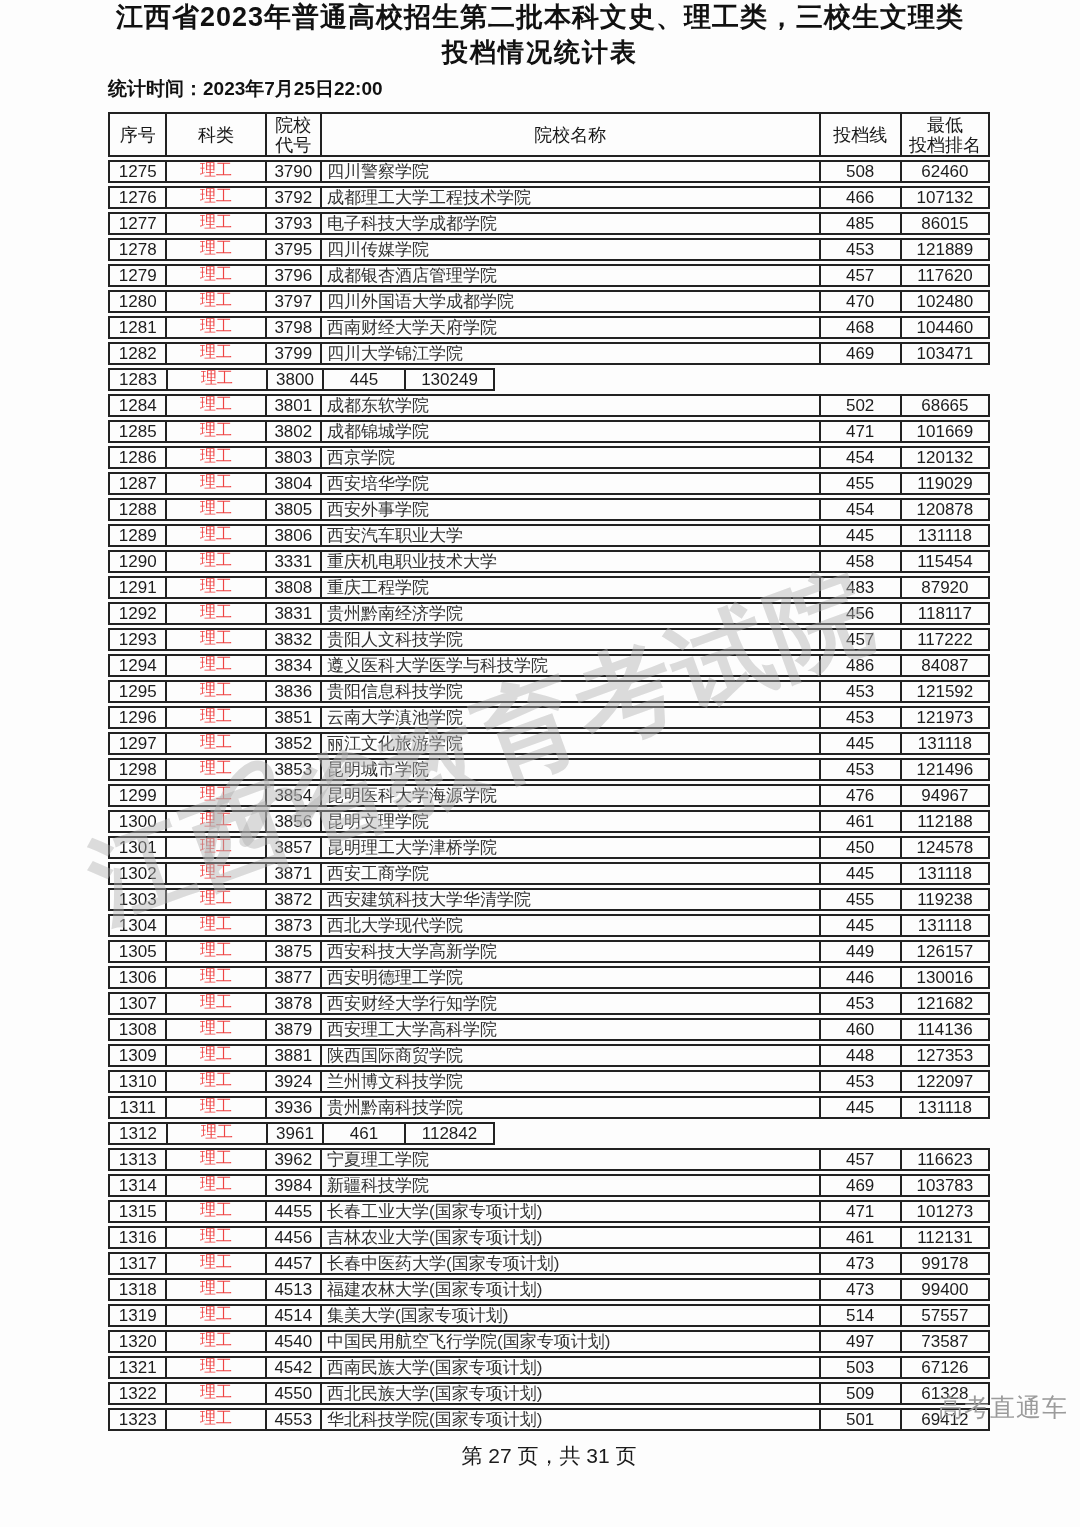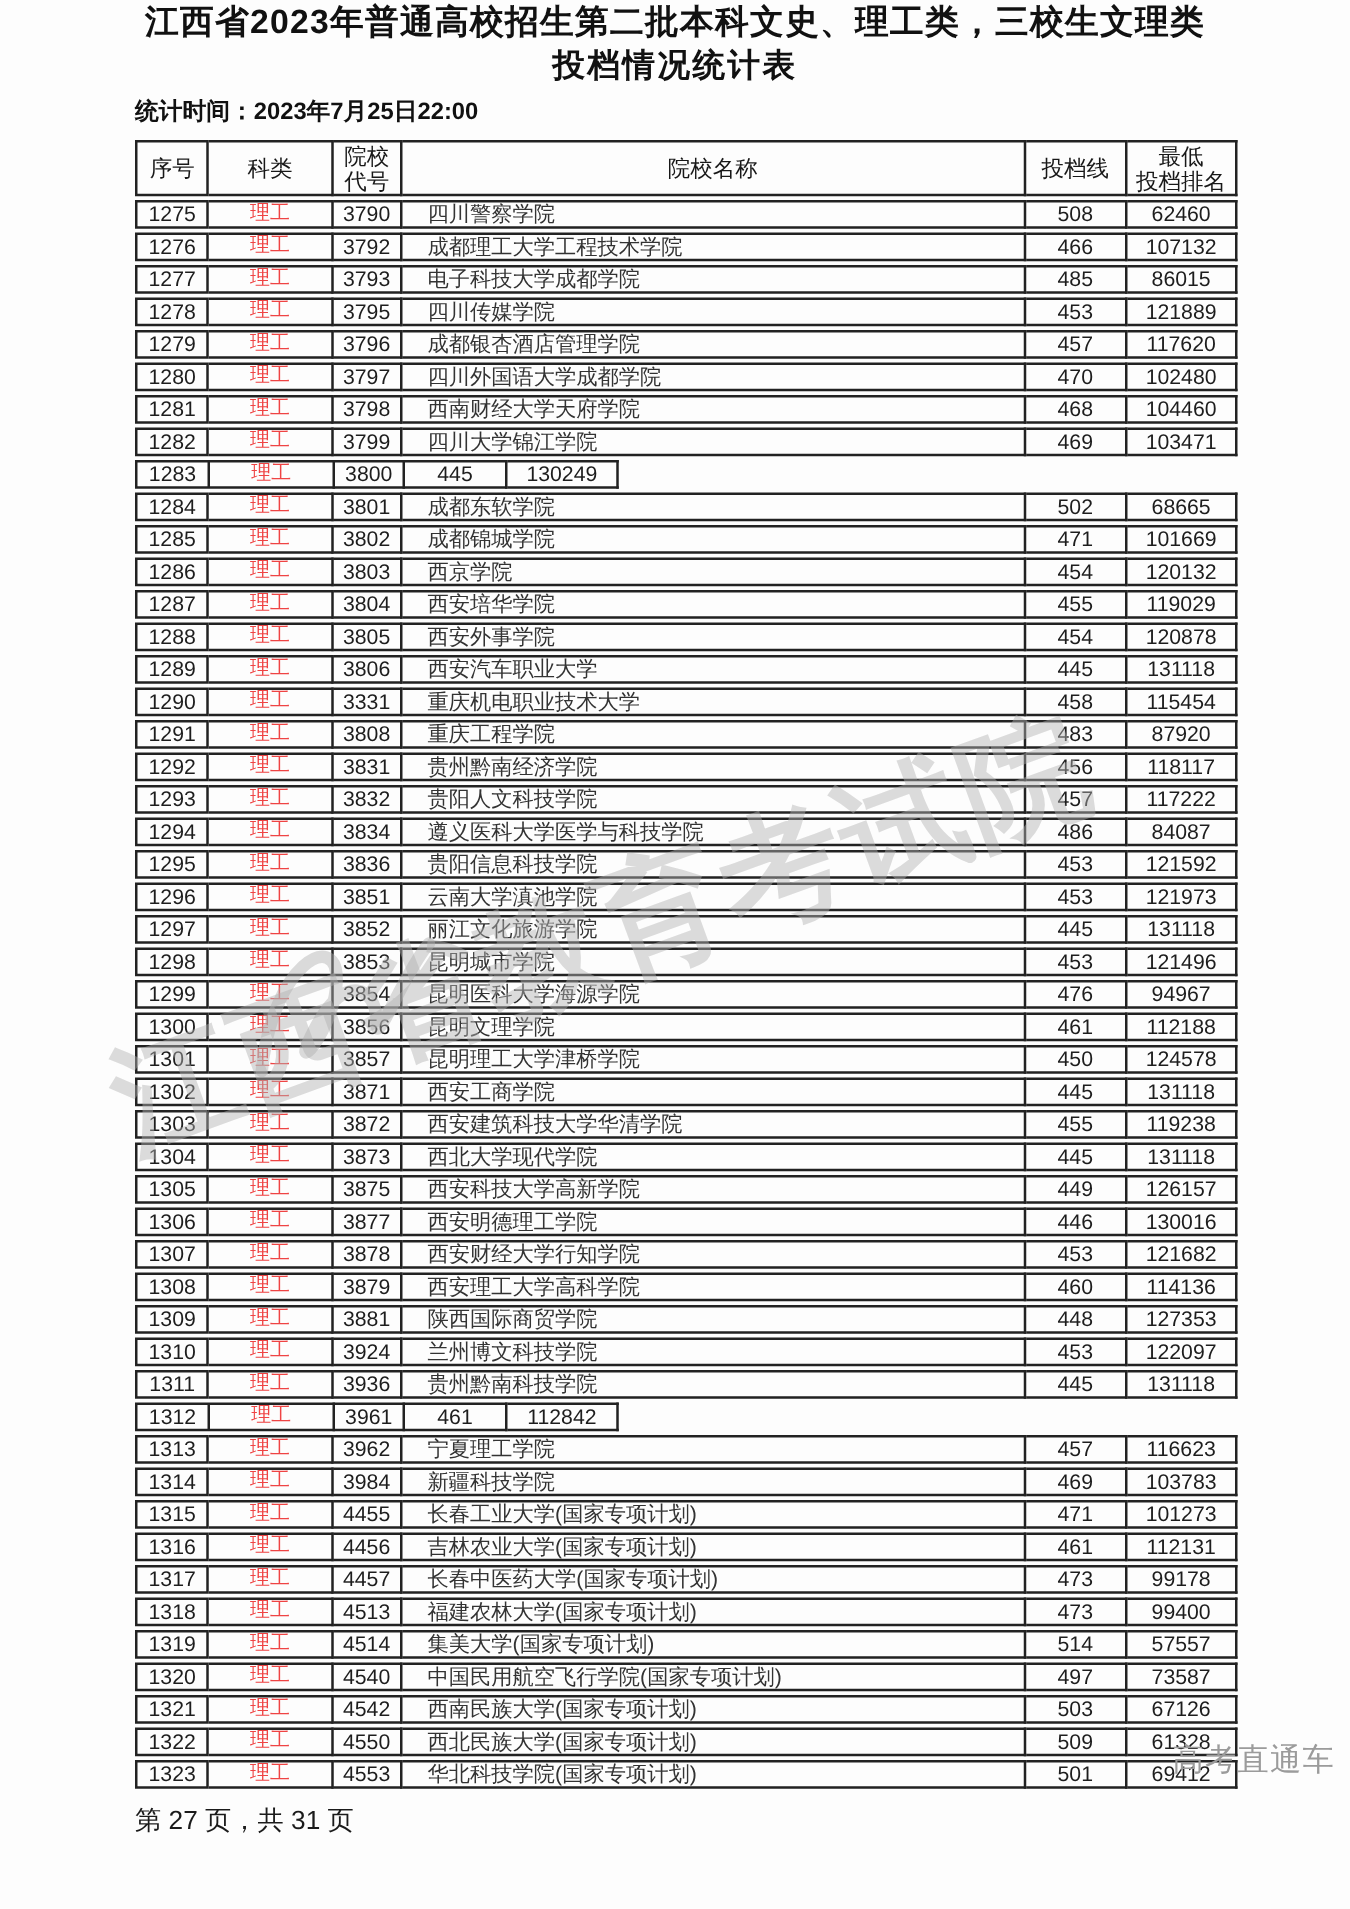--- a/index.html
+++ b/index.html
@@ -46,40 +46,41 @@
     align-items:center;
     justify-content:center;
     text-align:center;
     white-space:pre-line;
     overflow:hidden;
   }
   .cell + .cell{border-left:none;}
   .c0{width:60px;}
   .c1{width:100px;}
   .c2{width:56px;}
-  .c3{width:503px;justify-content:flex-start;text-align:center;padding-left:20px;}
+  .c3{width:503px;justify-content:flex-start;text-align:center;padding-left:5px;}
   .c4{width:82px;}
   .c5{width:89px;}
   .t-head .cell{
     height:45px;
     font-size:18px;
     line-height:20px;
     color:#181818;
   }
   .t-body .cell{
     height:23px;
     font-size:17px;
     line-height:19px;
     color:#1d1d1d;
   }
   .t-body .c1{color:#ef4444;font-size:16px;font-family:Liberation Mono, monospace;}
   .t-body .c3{color:#333;font-size:17px;}
   
   .footer{
     width:882px;margin-left:108px;margin-top:11px;
+    text-align:center;
     font-size:21px;color:#1b1b1b;
   }
   .brand{
     position:absolute;
     left:938px;top:1391px;
     font-size:25px;
     color:#9b9b9b;
     letter-spacing:1px;
     z-index:6;
   }

